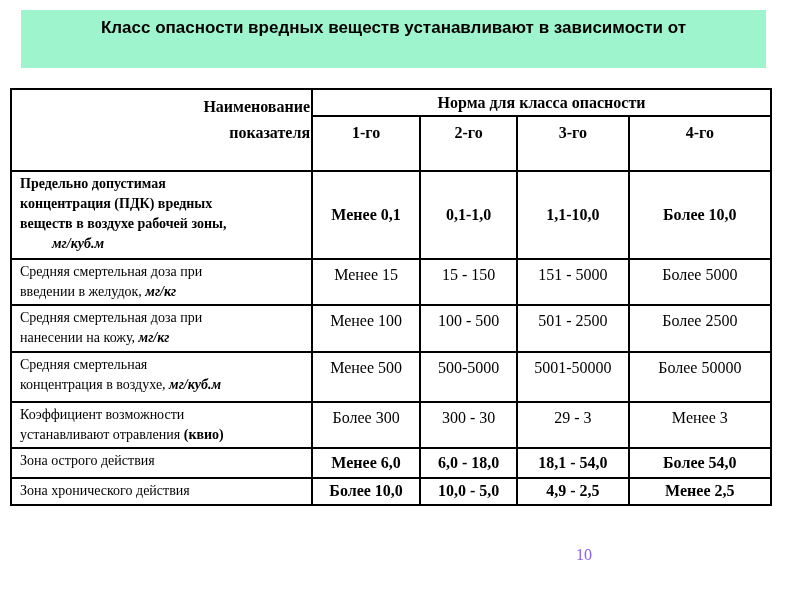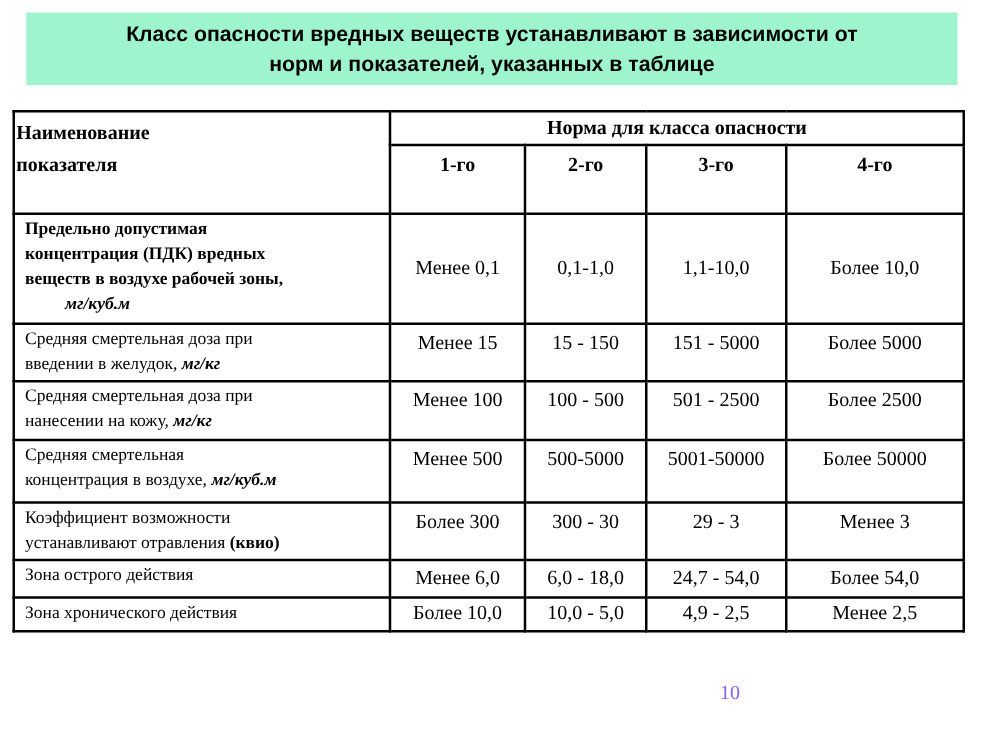--- a/index.html
+++ b/index.html
@@ -17,21 +17,21 @@
   }
   .title-banner div { white-space: nowrap; }
   table.hazard {
     position: absolute; left: 10px; top: 88px;
     border-collapse: collapse; table-layout: fixed;
     font-family: "Liberation Serif", serif; color: #000;
   }
   table.hazard td { border: 2px solid #000; box-sizing: border-box; overflow: hidden; }
   .name-hdr {
     font-weight: bold; font-size: 16px; line-height: 26px;
-    text-align: left; vertical-align: top; padding-top: 4px;
+    text-align: right; vertical-align: top; padding-top: 4px;
   }
   .norm-hdr {
     font-weight: bold; font-size: 16px;
     text-align: center; vertical-align: middle;
   }
   .class-hdr {
     font-weight: bold; font-size: 16px;
     text-align: center; vertical-align: top; padding-top: 7px; border-radius: 20px;
   }
   td.lbl {
@@ -43,34 +43,33 @@
   .kvio { font-weight: bold; font-style: normal; }
   tr.r0 td.lbl .ln { font-weight: bold; }
   .unit-block {
     display: block; padding-left: 32px;
     font-weight: bold; font-style: italic;
   }
   td.val {
     font-size: 16px; line-height: 20px; text-align: center;
     vertical-align: top; padding-top: 5px;
   }
-  tr.vmid td.val { vertical-align: middle; padding-top: 0; }
+  tr.vmid td.val { vertical-align: middle; padding-top: 0; font-weight: bold; }
   .page-number {
     position: absolute; left: 576px; top: 546px;
     font-family: "Liberation Serif", serif; font-size: 16px; color: #8b5cf6;
   }
 </style>
 </head>
 <body>
 
 <div class="slide">
 
   <div class="title-banner">
     <div>Класс опасности вредных веществ устанавливают в зависимости от</div>
-    <div>норм и показателей, указанных в таблице</div>
   </div>
 
   <table class="hazard">
     <colgroup>
       <col style="width:305px">
       <col style="width:111px">
       <col style="width:100px">
       <col style="width:115px">
       <col style="width:147px">
     </colgroup>
@@ -145,21 +144,21 @@
       <td class="val">29 - 3</td>
       <td class="val">Менее 3</td>
     </tr>
 
     <tr class="r5 vmid" style="height:30px">
       <td class="lbl">
         <span class="ln">Зона острого действия</span>
       </td>
       <td class="val">Менее 6,0</td>
       <td class="val">6,0 - 18,0</td>
-      <td class="val">24,7 - 54,0</td>
+      <td class="val">18,1 - 54,0</td>
       <td class="val">Более 54,0</td>
     </tr>
 
     <tr class="r6 vmid" style="height:27px">
       <td class="lbl">
         <span class="ln">Зона хронического действия</span>
       </td>
       <td class="val">Более 10,0</td>
       <td class="val">10,0 - 5,0</td>
       <td class="val">4,9 - 2,5</td>

